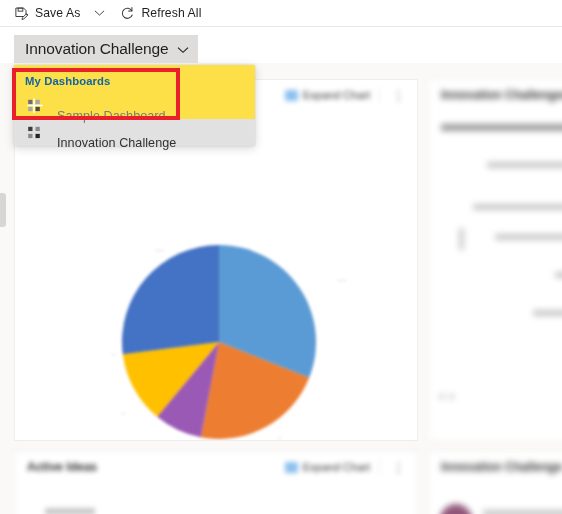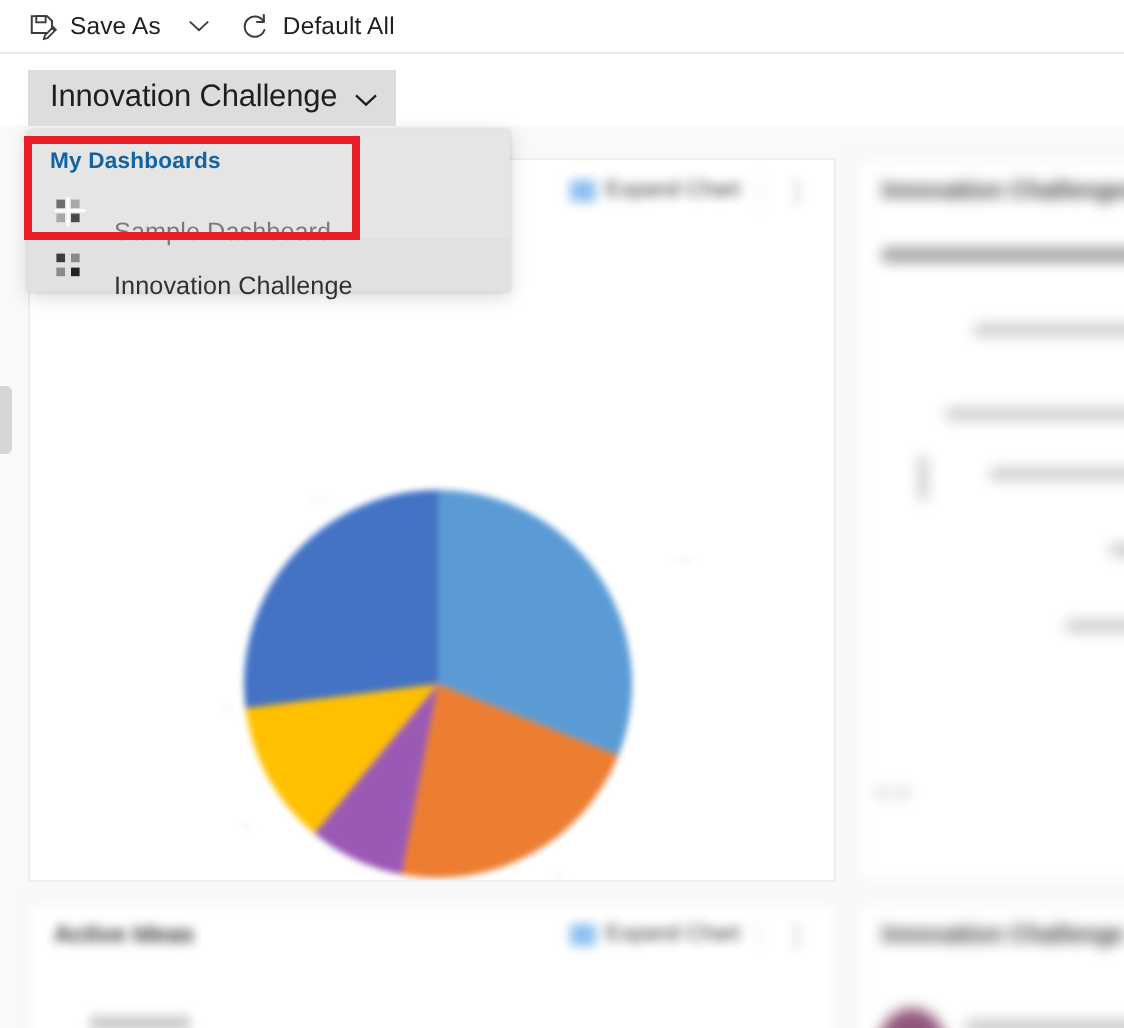--- a/index.html
+++ b/index.html
@@ -98,21 +98,21 @@
     position: relative;
     top: 1px;
   }
 
   
   .dropdown {
     position: absolute;
     left: 14px;
     top: 65px;
     width: 241px;
-    background: #e5e5e5;
+    background: #fde047;
     box-shadow: 0 2px 9px rgba(0,0,0,0.17), 0 0 2px rgba(0,0,0,0.12);
     z-index: 28;
     padding: 4px 0 0 0;
     box-sizing: border-box;
   }
   .dd-group-header {
     font-size: 11.3px;
     font-weight: bold;
     color: #1264a3;
     padding: 6px 0 5px 11px;
@@ -378,21 +378,21 @@
     </div>
 
 
     <div class="cmd-btn">
       <span class="cmd-ico">
         <svg width="15" height="15" viewBox="0 0 16 16">
           <path d="M12.6 5.1A5.4 5.4 0 1 0 13 9.6" fill="none" stroke="#3c3c3c" stroke-width="1.1" stroke-linecap="round"></path>
           <path d="M12.7 1.6v3.7h-3.6" fill="none" stroke="#3c3c3c" stroke-width="1.1" stroke-linecap="round" stroke-linejoin="round"></path>
         </svg>
       </span>
-      <span class="cmd-label">Default All</span>
+      <span class="cmd-label">Refresh All</span>
     </div>
   </div>
 
   <div class="selector">
     <span class="selector-text">Innovation Challenge</span>
     <span class="selector-chev">
       <svg width="12" height="8" viewBox="0 0 12 8">
         <path d="M1 1.7L6 6.3 11 1.7" fill="none" stroke="#201f1e" stroke-width="1.15"></path>
       </svg>
     </span>

